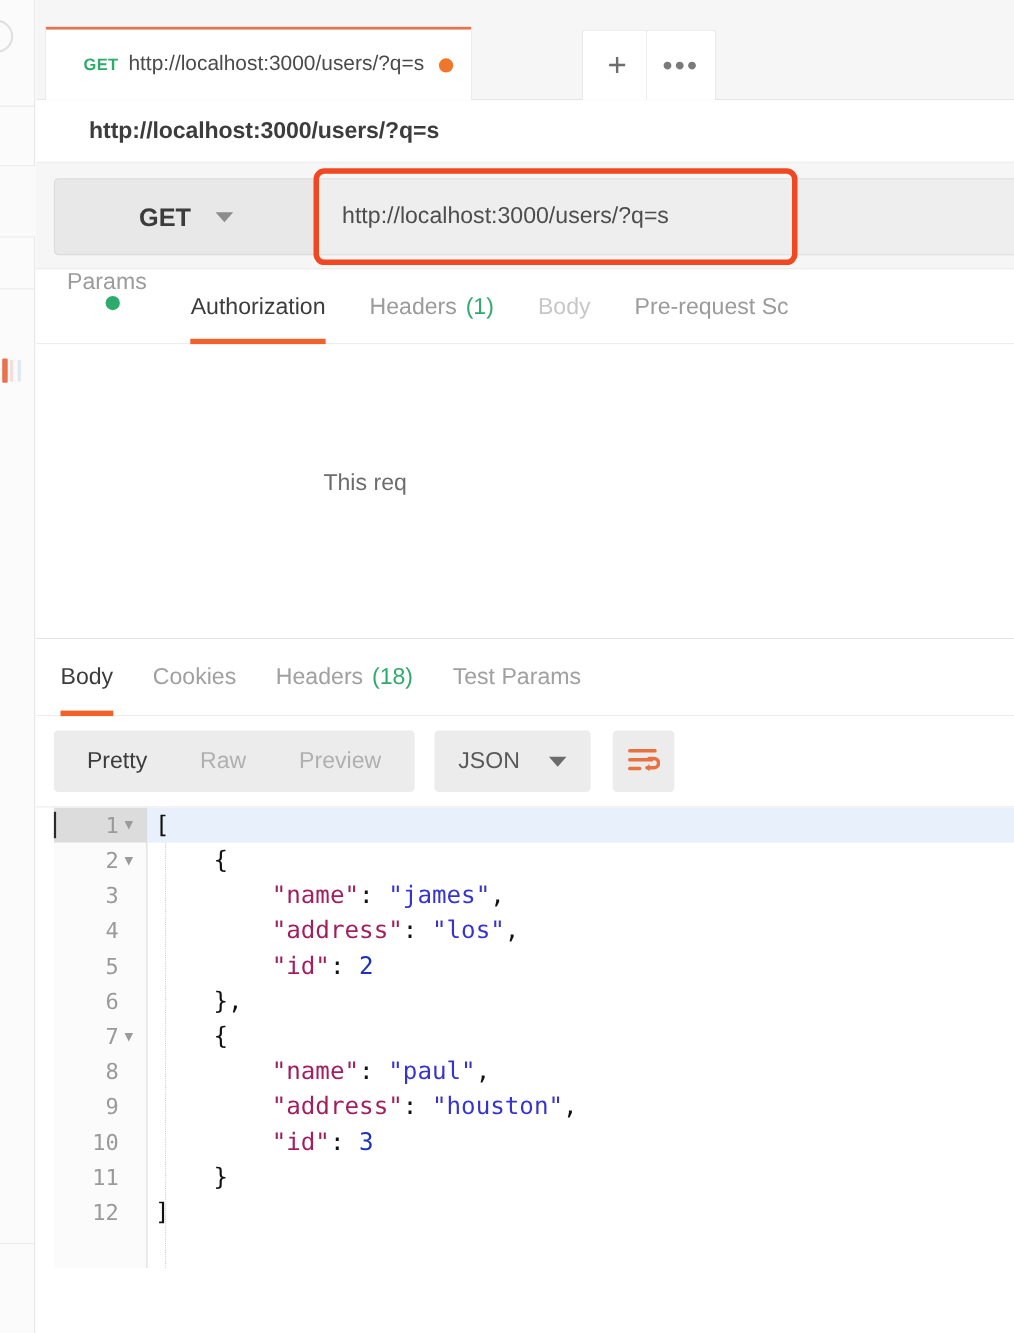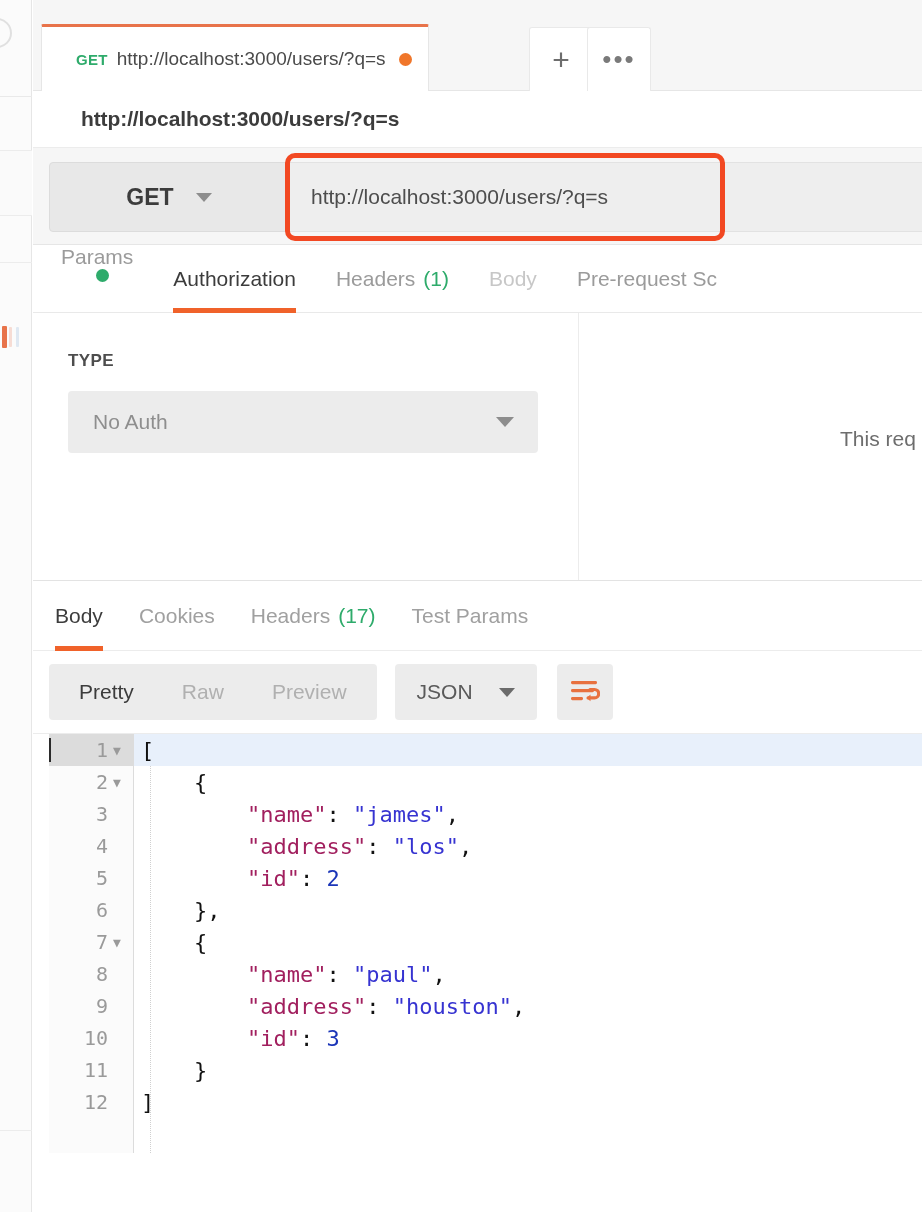--- a/index.html
+++ b/index.html
@@ -318,45 +318,38 @@
       </div>
       <div class="reqtab dim">
         <span>Body</span>
       </div>
       <div class="reqtab">
         <span>Pre-request Sc</span>
       </div>
     </div>
 
     <div class="auth-area">
-      <div class="auth-left">
-        <div class="auth-type-label">TYPE</div>
-        <div class="auth-select">
-          <span class="val">No Auth</span>
-          <span class="auth-caret"></span>
-        </div>
-      </div>
       <div class="auth-right">
         <div class="auth-note">This req</div>
       </div>
     </div>
 
     <div class="resp-divider"></div>
 
     <div class="resptabs">
       <div class="resptab active">
         <span>Body</span>
         <span class="underline"></span>
       </div>
       <div class="resptab">
         <span>Cookies</span>
       </div>
       <div class="resptab">
         <span>Headers</span>
-        <span class="count-green">(17)</span>
+        <span class="count-green">(18)</span>
       </div>
       <div class="resptab">
         <span>Test Params</span>
       </div>
     </div>
 
     <div class="viewer-toolbar">
       <div class="seg-group">
         <div class="seg active">
           <span>Pretty</span>

